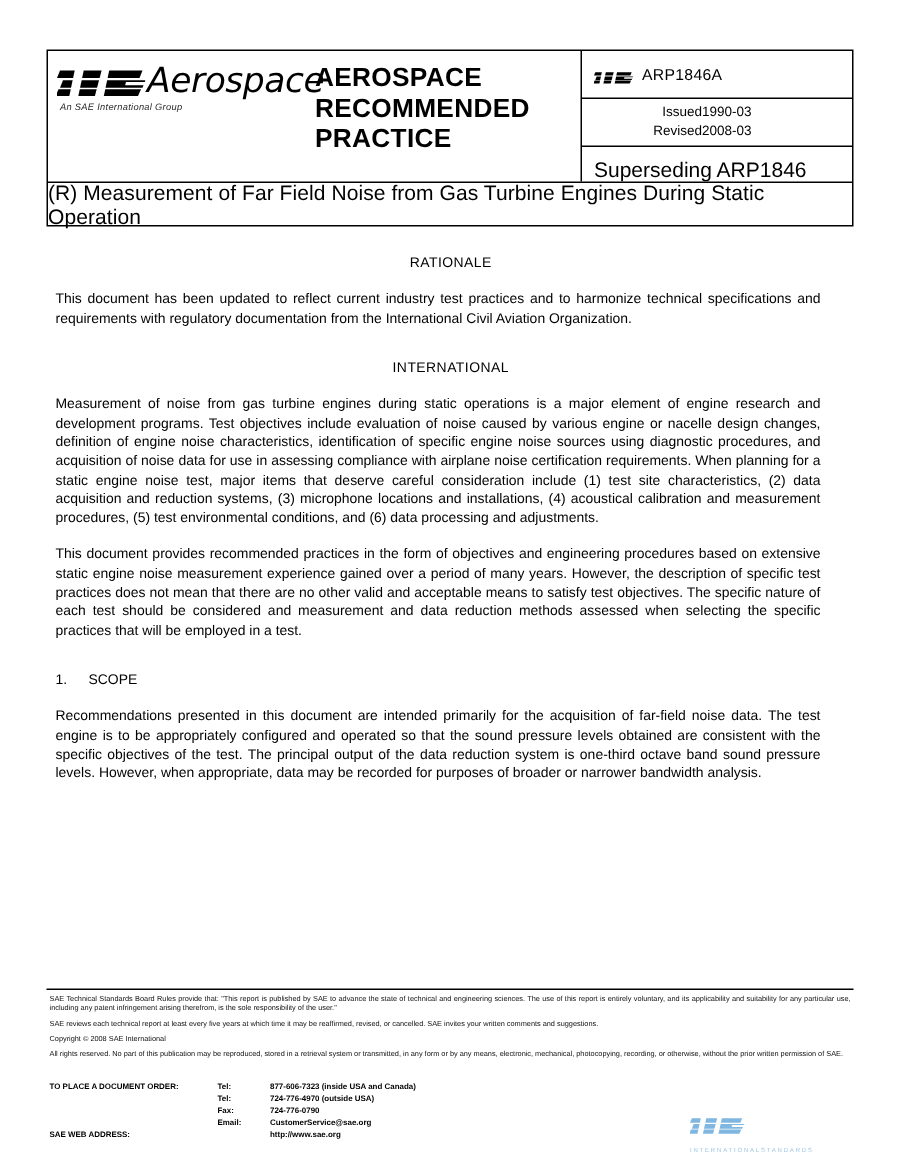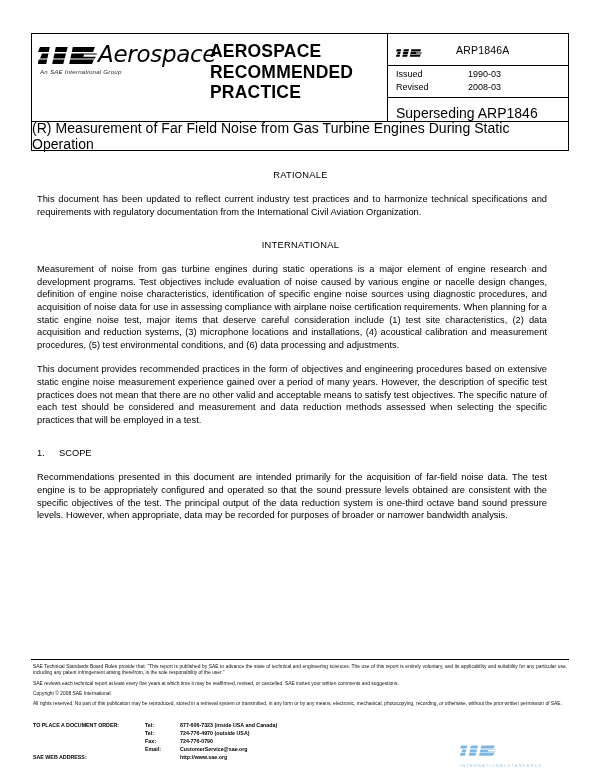--- a/index.html
+++ b/index.html
@@ -107,32 +107,31 @@
   }
   .doc-id-mark {
     display: inline-block;
     width: 26px;
     height: 11px;
     margin-right: 6px;
   }
   .doc-id-text {
     font-size: 10.5px;
     letter-spacing: 0.2px;
-    margin-left: 28px;
   }
   .doc-dates {
     height: 32px;
     box-sizing: border-box;
     border-bottom: 1px solid #000;
     padding: 2px 0 0 8px;
     font-size: 9px;
     line-height: 12.5px;
   }
   .doc-dates .drow { display: flex; }
-  .doc-dates .dlabel { width: 72px; }
+  .doc-dates .dlabel { width: 72px; text-align: right; }
   .doc-dates .dval { }
   .doc-superseding {
     flex: 1;
     box-sizing: border-box;
     padding: 7px 0 0 8px;
     font-size: 14px;
   }
 
   .header-subject {
     border-top: 1px solid #000;

